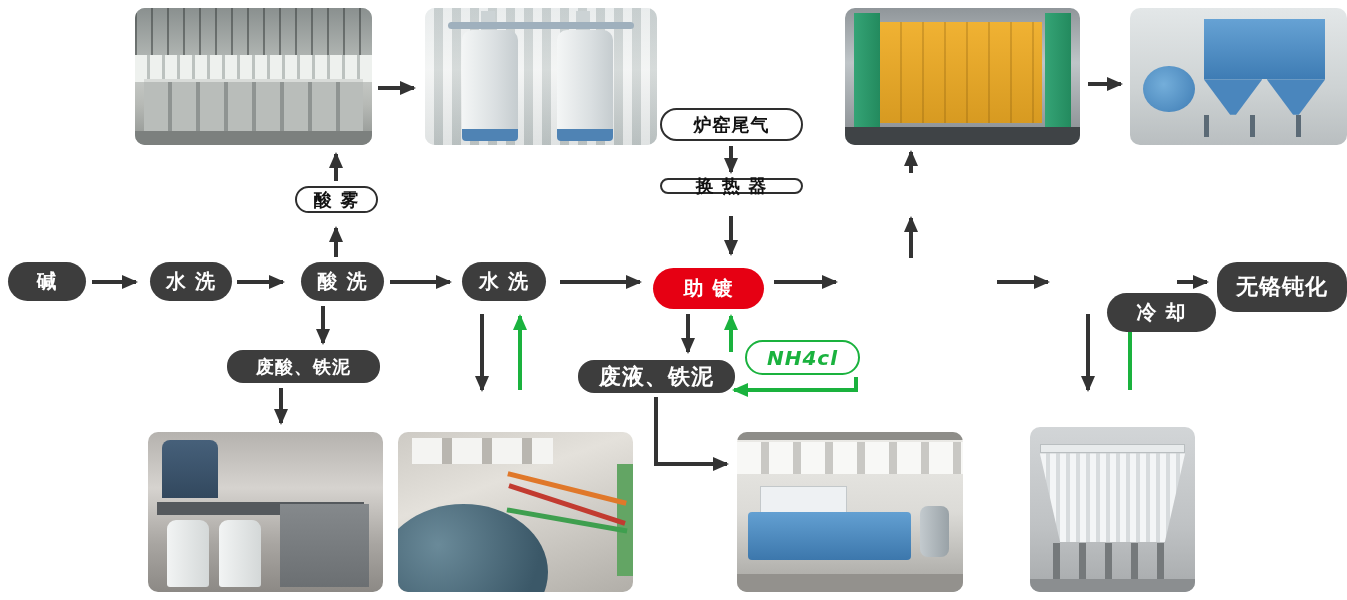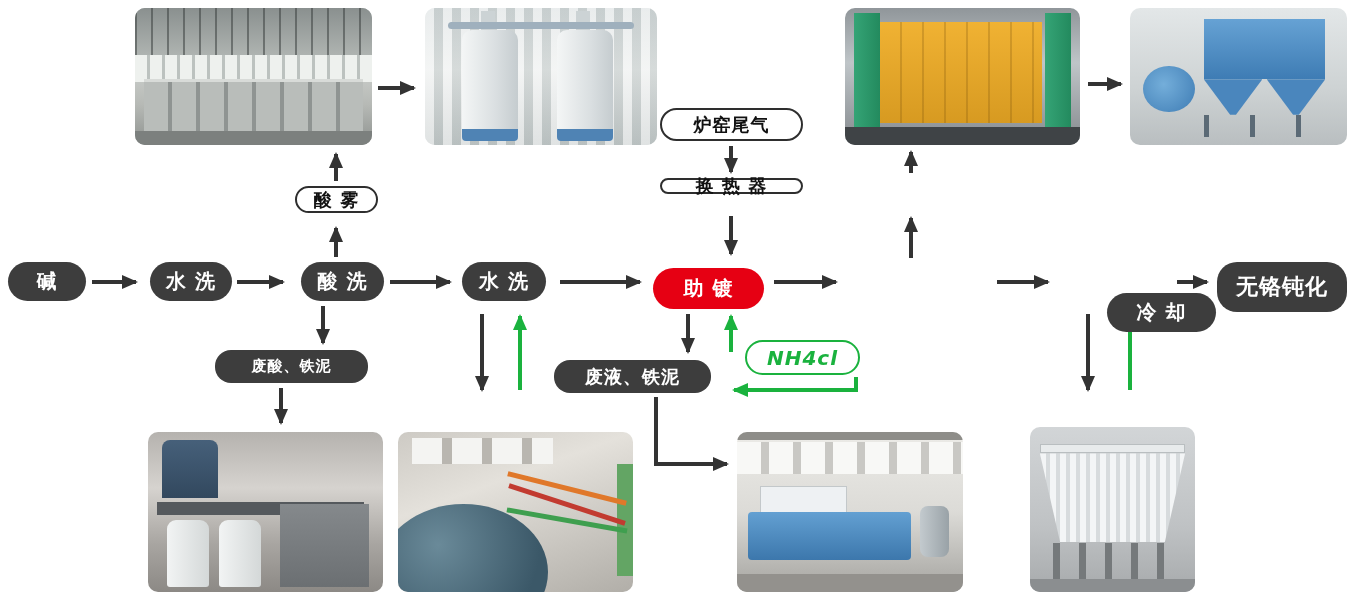--- a/index.html
+++ b/index.html
@@ -21,22 +21,22 @@
   #n-pickling{left:301px;top:262px;width:83px;height:39px;}
   #n-wash2{left:462px;top:262px;width:84px;height:39px;}
   #n-flux{left:653px;top:268px;width:111px;height:41px;}
   #n-galvanize{left:847px;top:263px;width:141px;height:38px;}
   #n-cooling{left:1107px;top:262px;width:109px;height:39px;margin-top:31px;}
   #n-passivation{left:1217px;top:262px;width:130px;height:50px;font-size:22px;}
   #n-acidmist{left:295px;top:186px;width:83px;height:27px;}
   #n-kiln{left:660px;top:108px;width:143px;height:33px;}
   #n-hx{left:660px;top:178px;width:143px;height:16px;}
   #n-zincfume{left:840px;top:178px;width:140px;height:33px;}
-  #n-wasteacid{left:215px;top:350px;width:153px;height:33px;font-size:15px;border-radius:16px;}
-  #n-wasteliquid{left:554px;top:360px;width:157px;height:33px;font-size:18px;border-radius:16px;}
+  #n-wasteacid{left:227px;top:350px;width:153px;height:33px;font-size:18px;border-radius:16px;}
+  #n-wasteliquid{left:578px;top:360px;width:157px;height:33px;font-size:22px;border-radius:16px;}
   #n-nh4cl{left:745px;top:340px;width:115px;height:35px;font-style:italic;}
 
   
   #arrows{position:absolute;left:0;top:0;z-index:2;pointer-events:none;}
 
   
   .photo{position:absolute;border-radius:10px;overflow:hidden;z-index:1;}
   .photo>div{position:absolute;}
 
   #photo1{left:135px;top:8px;width:237px;height:137px;

